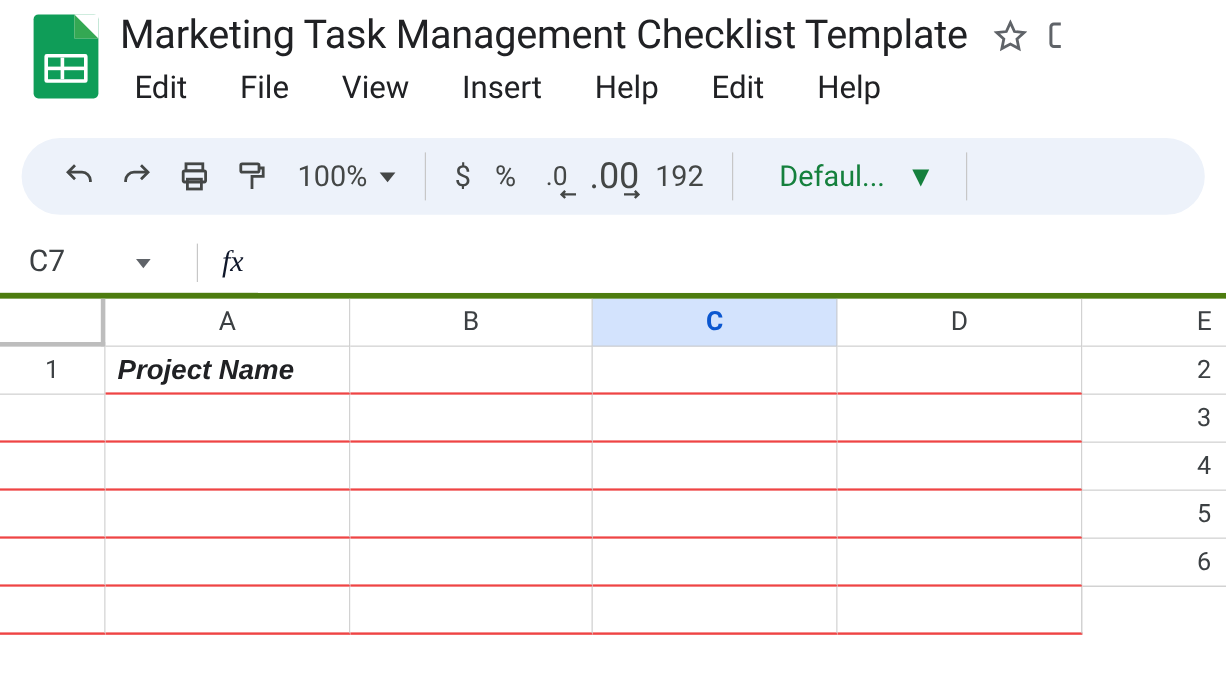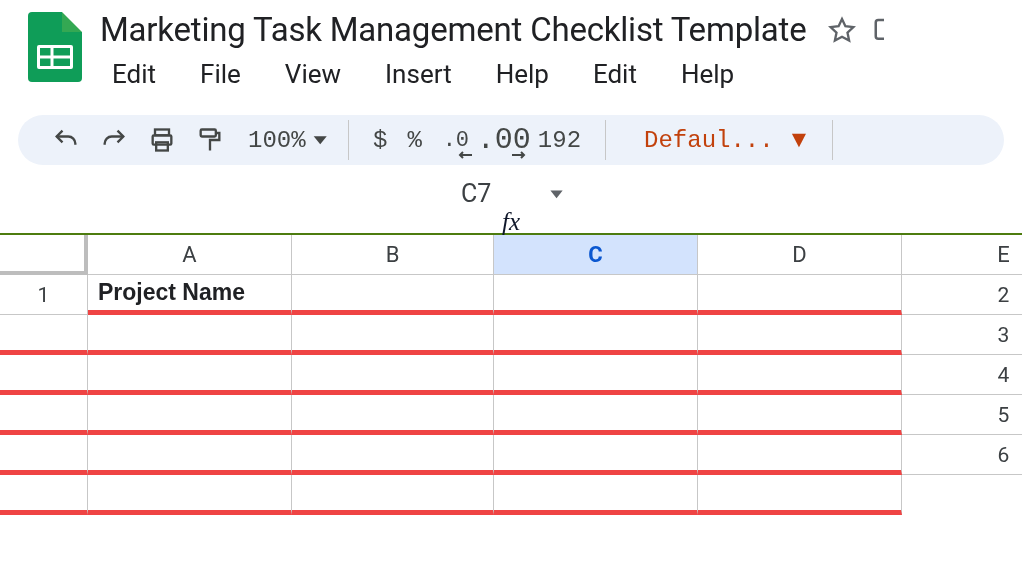--- a/index.html
+++ b/index.html
@@ -96,26 +96,25 @@
       padding: 4px 22px 6px;
       cursor: pointer;
       border-radius: 4px;
     }
 
     
     .toolbar-wrap {
       margin: 20px 18px 0;
       background: #edf2fa;
       border-radius: 40px;
-      height: 50px;
+      height: 64px;
       display: flex;
       align-items: center;
       padding: 0 24px;
       gap: 0;
-      font-family: Liberation Mono, monospace;
     }
     .tbtn {
       width: 48px;
       height: 48px;
       display: flex;
       align-items: center;
       justify-content: center;
       color: #444746;
       cursor: pointer;
       border-radius: 6px;
@@ -142,33 +141,32 @@
     .fmt-text {
       font-size: 24px;
       color: #444746;
       padding: 0 10px;
       cursor: pointer;
     }
     .font-box {
       display: flex;
       gap: 18px;
       font-size: 24px;
-      color: #c2410c;
+      color: #15803d;
       padding: 0 12px 0 24px;
       cursor: pointer;
     }
 
     
     .fx-bar {
       display: flex;
       align-items: center;
       height: 56px;
-      border-bottom: 2px solid #4d7c0f;
+      border-bottom: 5px solid #4d7c0f;
       margin-top: 14px;
-      flex-direction: column;
     }
     .name-box {
       width: 148px;
       padding-left: 24px;
       font-size: 25px;
       color: #3c4043;
       display: flex;
       align-items: center;
       justify-content: space-between;
       padding-right: 22px;
@@ -227,26 +225,27 @@
       border-bottom: 1px solid #c7c7c7;
       display: flex;
       align-items: center;
       justify-content: center;
       font-size: 21px;
       color: #3c4043;
       background: #fff;
     }
     .cell {
       border-right: 1px solid #c7c7c7;
-      border-bottom: 5px solid #ef4444;
+      border-bottom: 2px solid #ef4444;
       padding: 0 10px;
       display: flex;
       align-items: center;
       font-size: 23px;
       background: #fff;
+      font-style: italic;
     }
     .cell.bold { font-weight: 700; font-family: Arial, sans-serif; }
   </style>
 </head>
 <body>
 
 <div class="header">
   <div class="logo">
     <div class="logo-rect">
       <div class="logo-fold"></div>

